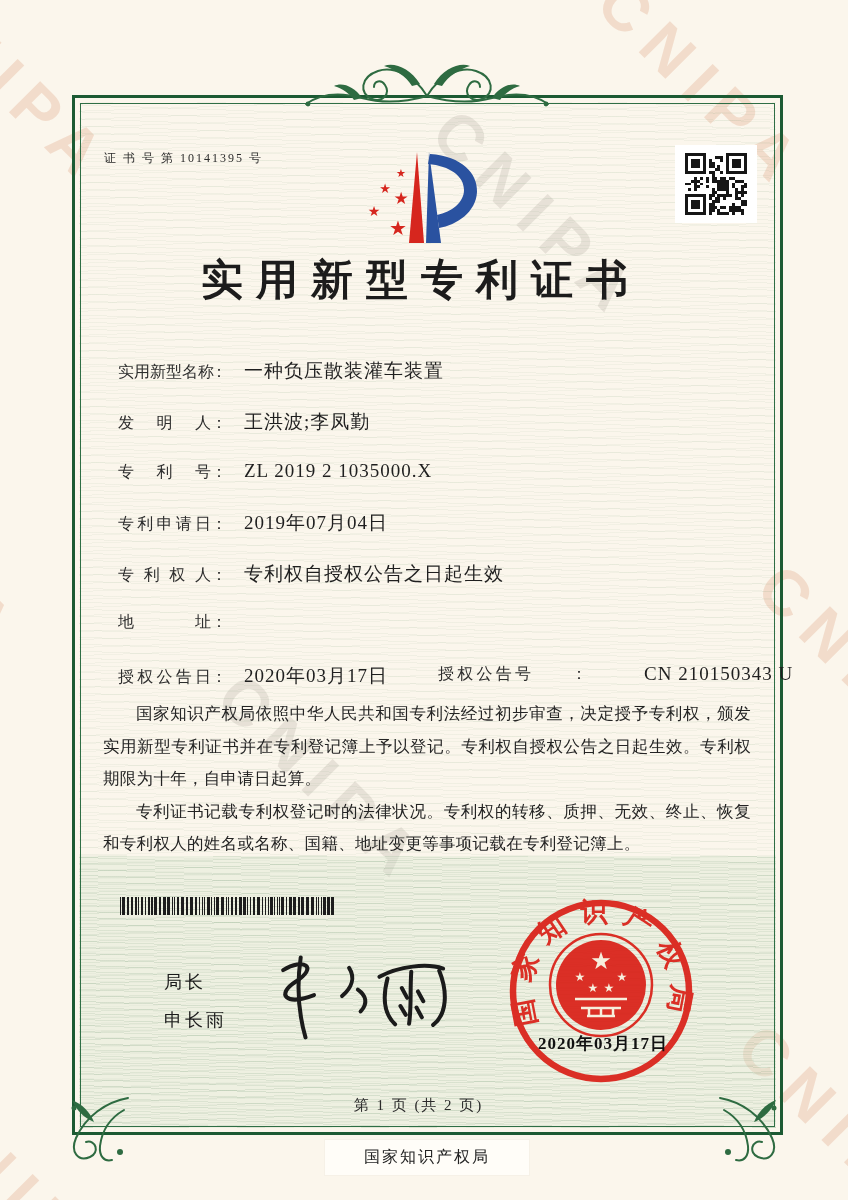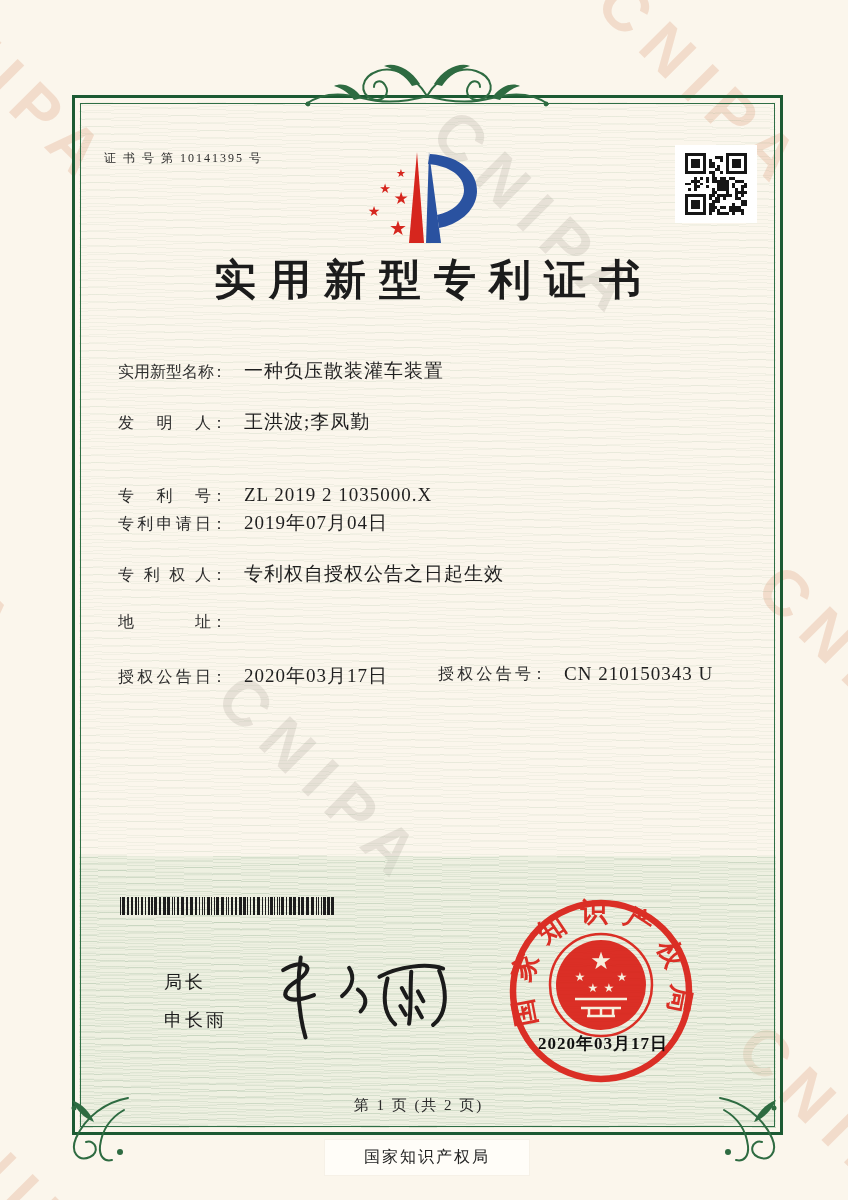--- a/index.html
+++ b/index.html
@@ -38,32 +38,32 @@
   .ornament{position:absolute;}
   .orn-stroke{fill:none;stroke:#2e6b41;stroke-width:2;stroke-linecap:round;}
   .orn-fill{fill:#2e6b41;stroke:none;}
   
   .cert-no{position:absolute;left:104px;top:150px;font-size:12px;letter-spacing:2px;color:#2b2b2b;}
   .logo{position:absolute;left:345px;top:140px;width:145px;height:112px;}
   .qr{position:absolute;left:675px;top:145px;width:82px;height:78px;background:#fff;
       display:flex;align-items:center;justify-content:center;}
   .qr svg{width:66px;height:62px;}
   .title{
-    position:absolute;left:72px;top:252px;width:711px;text-align:center;
+    position:absolute;left:59px;top:252px;width:711px;text-align:center;
     font-size:42px;font-weight:bold;letter-spacing:13px;text-indent:13px;color:#1c1c1c;
   }
   
   .frow{position:absolute;left:118px;display:flex;align-items:baseline;white-space:nowrap;}
   .flabel{
     display:inline-block;width:93px;font-size:16px;color:#2d2d2d;
     text-align:justify;text-align-last:justify;
   }
   .fcolon{display:inline-block;width:17px;font-size:16px;color:#2d2d2d;}
   .fvalue{font-size:19px;letter-spacing:1px;color:#1f1f1f;margin-left:16px;}
-  .g2{position:absolute;left:320px;display:flex;align-items:center;white-space:nowrap;}
+  .g2{position:absolute;left:320px;display:flex;align-items:center;white-space:nowrap;gap:40px;}
   
   .paras{
     position:absolute;left:103px;top:698px;width:648px;
     font-size:16.5px;line-height:32.5px;text-align:justify;color:#242424;letter-spacing:.3px;
   }
   .paras p{margin:0;text-indent:2em;}
   
   .barcode{position:absolute;left:120px;top:897px;width:218px;height:18px;}
   
   .signer{position:absolute;left:125px;top:970px;font-family:"Liberation Sans",sans-serif;
@@ -285,21 +285,21 @@
   <div class="frow" style="top:358px">
     <span class="flabel">实用新型名称</span>
       <span class="fcolon">：</span>
       <span class="fvalue">一种负压散装灌车装置</span>
   </div>
   <div class="frow" style="top:409px">
     <span class="flabel">发明人</span>
       <span class="fcolon">：</span>
       <span class="fvalue">王洪波;李凤勤</span>
   </div>
-  <div class="frow" style="top:484px">
+  <div class="frow" style="top:460px">
     <span class="flabel">专利号</span>
       <span class="fcolon">：</span>
       <span class="fvalue">ZL 2019 2 1035000.X</span>
   </div>
   <div class="frow" style="top:510px">
     <span class="flabel">专利申请日</span>
       <span class="fcolon">：</span>
       <span class="fvalue">2019年07月04日</span>
   </div>
   <div class="frow" style="top:561px">
@@ -315,20 +315,24 @@
     <span class="flabel">授权公告日</span>
       <span class="fcolon">：</span>
       <span class="fvalue">2020年03月17日</span>
     <span class="g2">
       <span class="flabel">授权公告号</span>
         <span class="fcolon">：</span>
         <span class="fvalue">CN 210150343 U</span>
     </span>
   </div>
 
+  <div class="paras">
+    <p>国家知识产权局依照中华人民共和国专利法经过初步审查，决定授予专利权，颁发实用新型专利证书并在专利登记簿上予以登记。专利权自授权公告之日起生效。专利权期限为十年，自申请日起算。</p>
+    <p>专利证书记载专利权登记时的法律状况。专利权的转移、质押、无效、终止、恢复和专利权人的姓名或名称、国籍、地址变更等事项记载在专利登记簿上。</p>
+  </div>
 
   <div class="barcode">
     <svg width="218" height="18" viewBox="0 0 218 18" shape-rendering="crispEdges">
         <rect x="0" y="0" width="1" height="18" fill="#1d1d1d"></rect>
         <rect x="2" y="0" width="3" height="18" fill="#1d1d1d"></rect>
         <rect x="7" y="0" width="2" height="18" fill="#1d1d1d"></rect>
         <rect x="11" y="0" width="2" height="18" fill="#1d1d1d"></rect>
         <rect x="15" y="0" width="2" height="18" fill="#1d1d1d"></rect>
         <rect x="18" y="0" width="1" height="18" fill="#1d1d1d"></rect>
         <rect x="21" y="0" width="2" height="18" fill="#1d1d1d"></rect>

